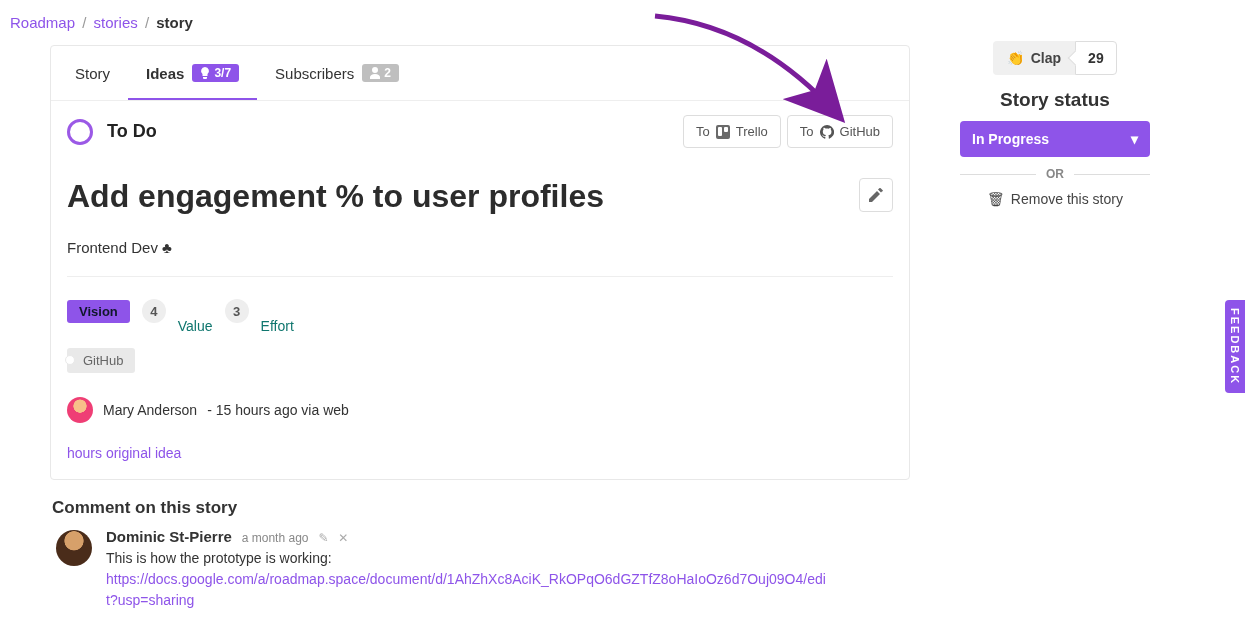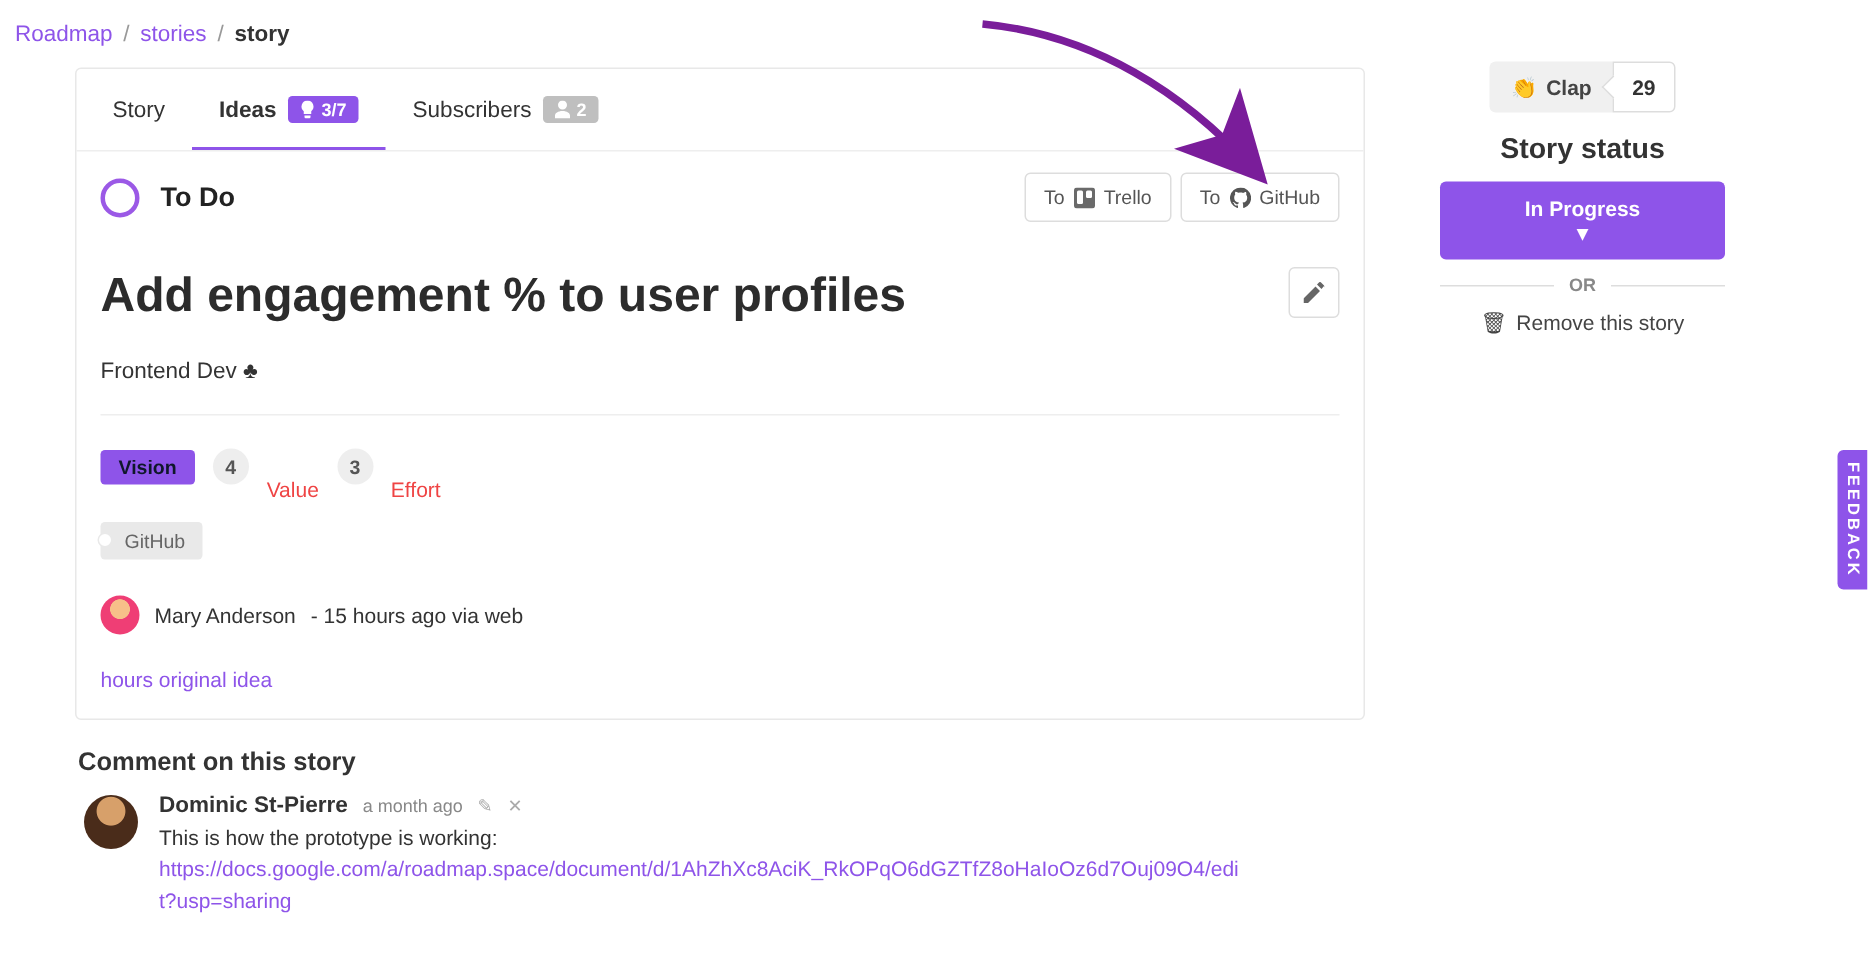--- a/index.html
+++ b/index.html
@@ -138,21 +138,21 @@
     padding: 4px 12px; border-radius: 3px;
     font-weight: 700; font-size: 13px;
   }
   .num-chip {
     background: #eee; color: #555;
     width: 24px; height: 24px;
     border-radius: 50%;
     display: inline-flex; align-items: center; justify-content: center;
     font-weight: 700; font-size: 13px;
   }
-  .attr-label { color: #ef4444; margin-top: 29px; }
+  .attr-label { color: #0f766e; margin-top: 29px; }
 
   .tag {
     display: inline-block;
     background: #e9e9e9;
     color: #666;
     padding: 5px 12px 5px 16px;
     border-radius: 3px;
     font-size: 13px;
     margin-top: 14px;
     position: relative;
@@ -231,21 +231,20 @@
   .status-dd {
     background: #8e54e9; color: #fff;
     border-radius: 4px;
     padding: 10px 12px;
     text-align: left;
     font-weight: 700;
     display: flex; align-items: center; justify-content: space-between;
     cursor: pointer;
     width: 190px;
     margin: 0 auto;
-    flex-direction: column;
   }
   .or-sep {
     display: flex; align-items: center; gap: 10px;
     margin: 10px auto; width: 190px;
     color: #888; font-size: 12px; font-weight: 600;
   }
   .or-sep .line { flex:1; height:1px; background:#ddd; }
   .remove-link {
     color: #444; font-size: 14px;
     display: inline-flex; align-items: center; gap: 6px;

